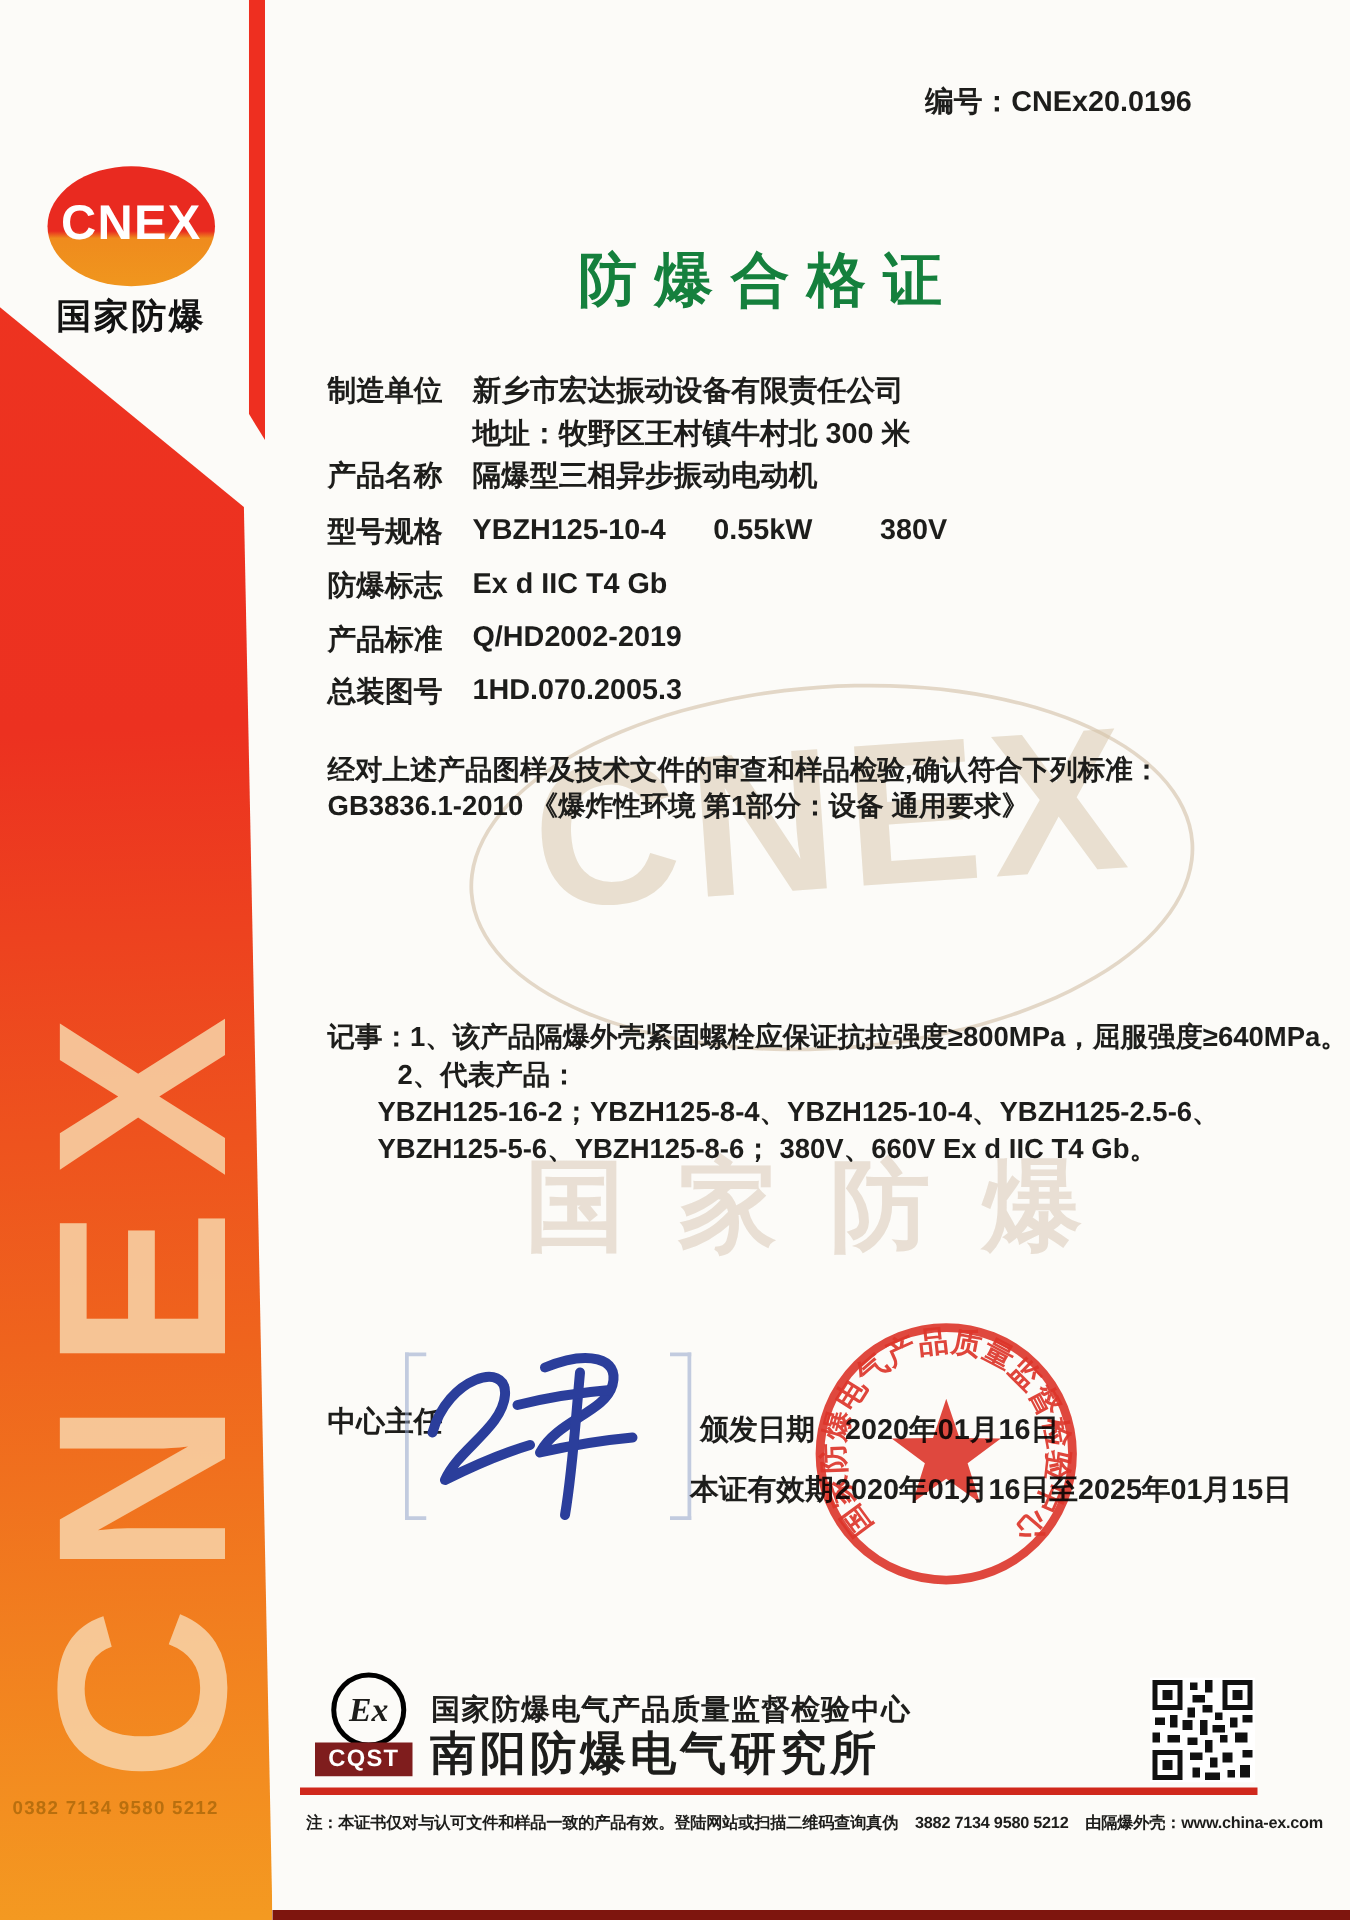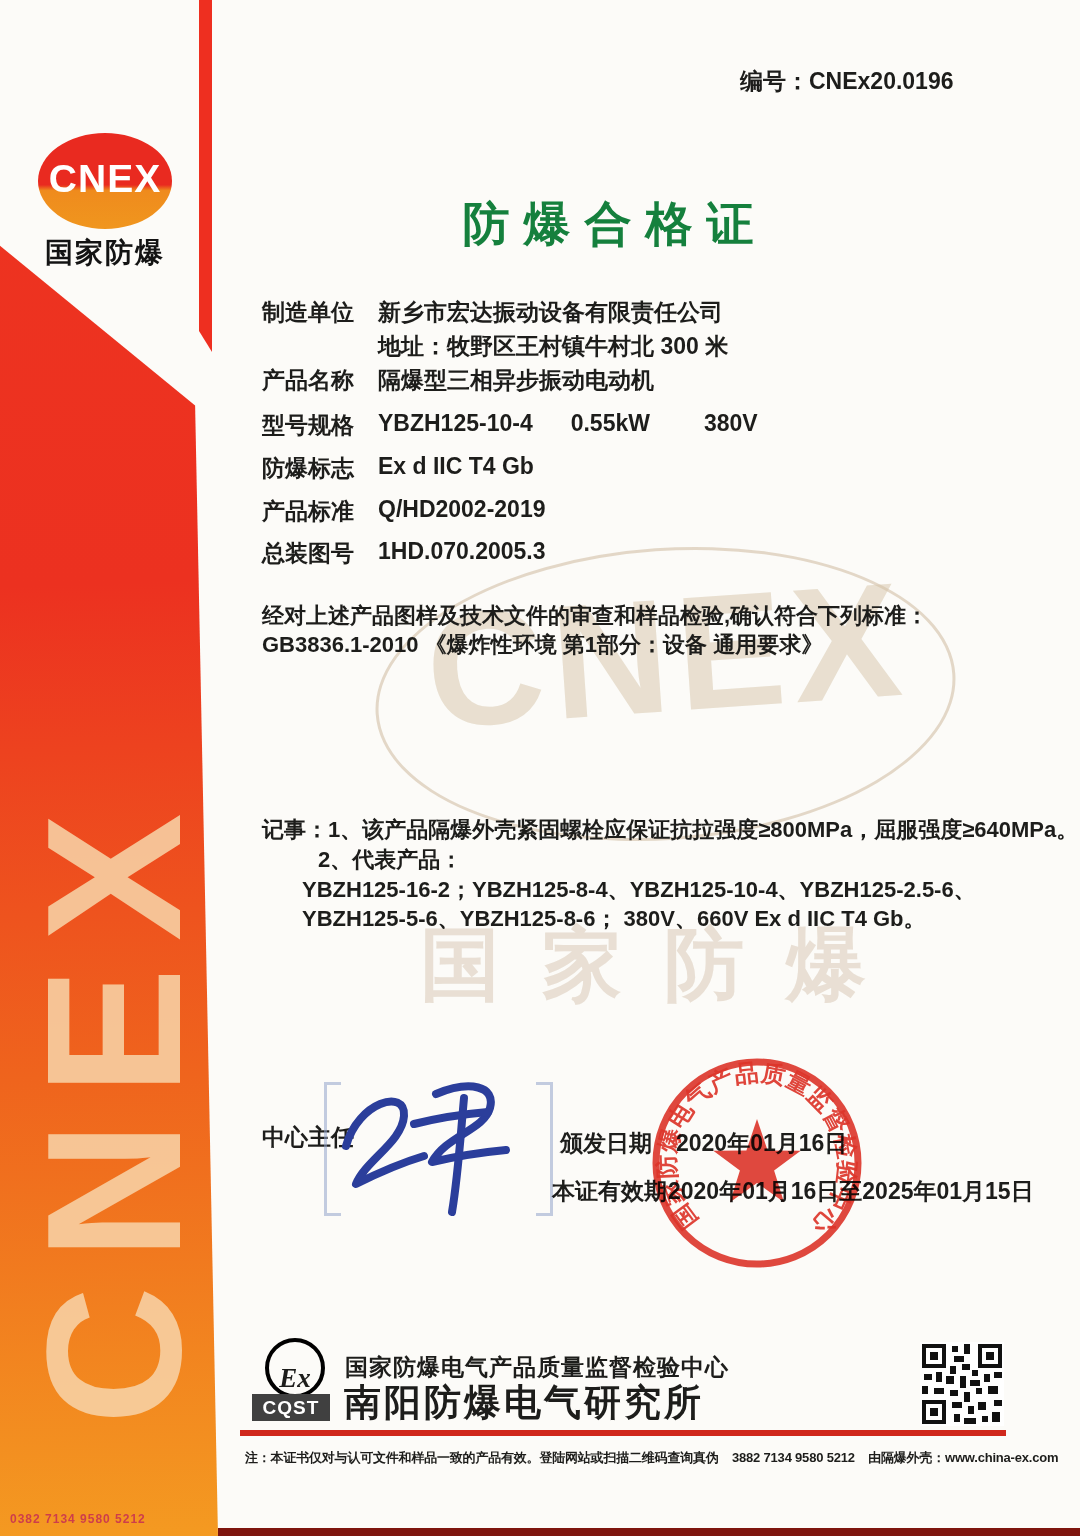--- a/index.html
+++ b/index.html
@@ -6,22 +6,22 @@
   .page{position:relative;width:1080px;height:1536px;background:#fcfbf8;overflow:hidden;
         font-family:"Liberation Sans",sans-serif;color:#1d1d1b;margin:0 auto;}
 
   
   .ribbon{position:absolute;left:0;top:0;width:218px;height:1536px;z-index:1;
           background:linear-gradient(178deg,#ee3420 0%,#ec3120 38%,#ef641d 70%,#f49a21 100%);
           clip-path:polygon(0 16%,89.5% 26.4%,100% 100%,0 100%);}
   .ribbon-letters{position:absolute;left:-346px;top:990px;width:920px;height:232px;z-index:2;
           transform:rotate(-90deg);text-align:center;line-height:232px;
           font-size:192px;font-weight:800;letter-spacing:26px;color:#f8d2a6;opacity:.88;}
-  .ribbon-serial{position:absolute;left:10px;top:1512px;z-index:3;font-size:12px;
-          color:#be185d;opacity:.7;letter-spacing:1px;font-weight:700;}
+  .ribbon-serial{position:absolute;left:10px;top:1438px;z-index:3;font-size:15px;
+          color:#a16207;opacity:.7;letter-spacing:1px;font-weight:700;}
   .stripe{position:absolute;left:199px;top:0;width:13px;height:352px;background:#ee2f20;z-index:2;
           clip-path:polygon(0 0,100% 0,100% 100%,0 94%);}
 
   
   .logo-oval{position:absolute;left:38px;top:133px;width:134px;height:96px;border-radius:50%;z-index:3;
           background:linear-gradient(180deg,#e92a20 0%,#e92a20 54%,#ef8b1d 60%,#f0961e 100%);
           display:flex;align-items:center;justify-content:center;}
   .logo-word{font-size:39px;font-weight:800;color:#ffffff;letter-spacing:1px;margin-top:-4px;}
   .logo-sub{position:absolute;left:34px;top:234px;width:142px;text-align:center;z-index:3;
           font-size:28px;font-weight:700;color:#131313;letter-spacing:2px;}
@@ -51,23 +51,23 @@
 
   
   .bracket{position:absolute;z-index:4;width:14px;height:128px;top:1082px;opacity:.55;}
   .bracket.l{left:324px;border-left:3px solid #93a5cc;border-top:3px solid #93a5cc;border-bottom:3px solid #93a5cc;}
   .bracket.r{left:536px;border-right:3px solid #93a5cc;border-top:3px solid #93a5cc;border-bottom:3px solid #93a5cc;}
   .signature{position:absolute;left:318px;top:1064px;z-index:5;}
   .stamp{position:absolute;left:642px;top:1048px;z-index:6;mix-blend-mode:multiply;opacity:.92;}
 
   
   .ex-circle{position:absolute;left:265px;top:1338px;width:52px;height:52px;z-index:4;
-          border:4px solid #000;border-radius:50%;display:flex;align-items:flex-end;justify-content:center;
+          border:4px solid #000;border-radius:50%;display:flex;align-items:center;justify-content:center;
           font-family:"Liberation Serif",serif;font-style:italic;font-weight:700;font-size:27px;}
-  .cqst-box{position:absolute;left:252px;top:1394px;width:78px;height:27px;z-index:4;background:#404040;
+  .cqst-box{position:absolute;left:252px;top:1394px;width:78px;height:27px;z-index:4;background:#7f1d1d;
           color:#fff;display:flex;align-items:center;justify-content:center;
           font-size:19px;font-weight:700;letter-spacing:1px;}
   .center-name{position:absolute;left:345px;top:1352px;z-index:4;font-size:23px;font-weight:700;letter-spacing:1px;}
   .institute{position:absolute;left:344px;top:1378px;z-index:4;font-size:37px;font-weight:700;letter-spacing:3px;}
   .contact{position:absolute;left:697px;top:1352px;z-index:4;font-size:13px;font-weight:700;line-height:14.5px;color:#222;}
   .qr{position:absolute;left:920px;top:1342px;z-index:4;}
   .redline{position:absolute;left:240px;top:1430px;width:766px;height:6px;background:#d0281c;z-index:4;}
   .note{position:absolute;left:245px;top:1449px;width:790px;z-index:4;font-size:13px;font-weight:700;
           white-space:nowrap;letter-spacing:-.2px;}
   .bottom-bar{position:absolute;left:218px;top:1528px;width:862px;height:8px;background:#7e150e;z-index:4;}

